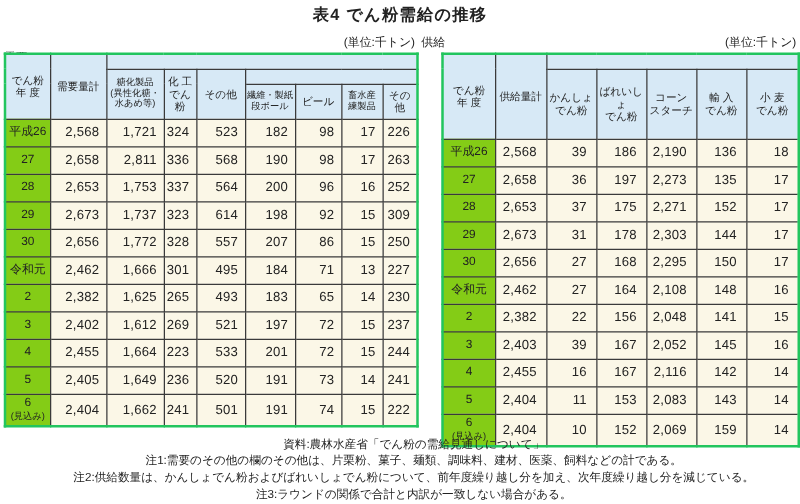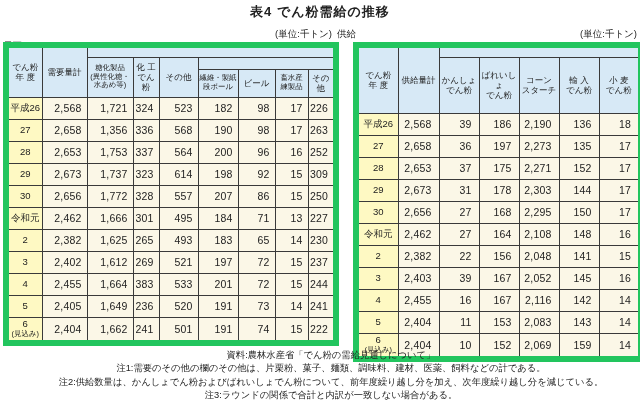--- a/index.html
+++ b/index.html
@@ -14,41 +14,41 @@
     font-size:13px;font-weight:bold;letter-spacing:1px;
   }
   .lbl{position:absolute;font-size:9.5px;color:#222;}
   .demand-lbl{left:3px;top:40px;}
   .unit-left{left:3px;top:28px;width:329px;text-align:right;}
   .supply-lbl{left:337px;top:28px;}
   .unit-right{left:353px;top:28px;width:284px;text-align:right;}
 
   table.tbl{
     position:absolute;border-collapse:collapse;table-layout:fixed;
-    border:6px solid #22c55e;
+    border:2px solid #22c55e;
   }
   .demand-tbl{left:3px;top:42px;width:330px;}
   .supply-tbl{left:353px;top:42px;width:285px;}
   th,td{border:1px solid #3a3a3a;padding:0;vertical-align:middle;}
 
   th.hd{
     background:#d7e9f6;font-weight:normal;font-size:8.5px;line-height:1.18;
     white-space:pre-line;text-align:center;padding:0 1px;
   }
   th.hd.small{font-size:7.4px;margin-left:10px;}
   th.blank{background:#d7e9f6;}
   tr.strip1{height:12px;}
   tr.strip2{height:12px;}
   tr.subhead{height:28px;}
   tr.subhead2{height:56px;}
 
   tr.datarow{height:22px;}
   tr.datarow.tall{height:26px;}
   th.year{
-    background:#fef9c3;font-weight:normal;font-size:9.5px;text-align:center;
+    background:#84cc16;font-weight:normal;font-size:9.5px;text-align:center;
     line-height:1.1;
   }
   th.year .note{display:block;font-size:7.4px;line-height:1.1;}
   td.num{
     background:#fbf7e7;text-align:right;padding-right:5px;
     font-size:10.5px;letter-spacing:0.2px;
   }
   .supply-tbl td.num{padding-right:7px;}
 
   .notes{position:absolute;left:14px;top:349px;width:634px;text-align:center;}
@@ -111,21 +111,21 @@
           <td class="num">324</td>
           <td class="num">523</td>
           <td class="num">182</td>
           <td class="num">98</td>
           <td class="num">17</td>
           <td class="num">226</td>
         </tr>
         <tr class="datarow">
           <th class="year"><span>27</span></th>
           <td class="num">2,658</td>
-          <td class="num">1,356</td>
+          <td class="num">2,811</td>
           <td class="num">336</td>
           <td class="num">568</td>
           <td class="num">190</td>
           <td class="num">98</td>
           <td class="num">17</td>
           <td class="num">263</td>
         </tr>
         <tr class="datarow">
           <th class="year"><span>28</span></th>
           <td class="num">2,653</td>
@@ -189,21 +189,21 @@
           <td class="num">521</td>
           <td class="num">197</td>
           <td class="num">72</td>
           <td class="num">15</td>
           <td class="num">237</td>
         </tr>
         <tr class="datarow">
           <th class="year"><span>4</span></th>
           <td class="num">2,455</td>
           <td class="num">1,664</td>
-          <td class="num">383</td>
+          <td class="num">223</td>
           <td class="num">533</td>
           <td class="num">201</td>
           <td class="num">72</td>
           <td class="num">15</td>
           <td class="num">244</td>
         </tr>
         <tr class="datarow">
           <th class="year"><span>5</span></th>
           <td class="num">2,405</td>
           <td class="num">1,649</td>

